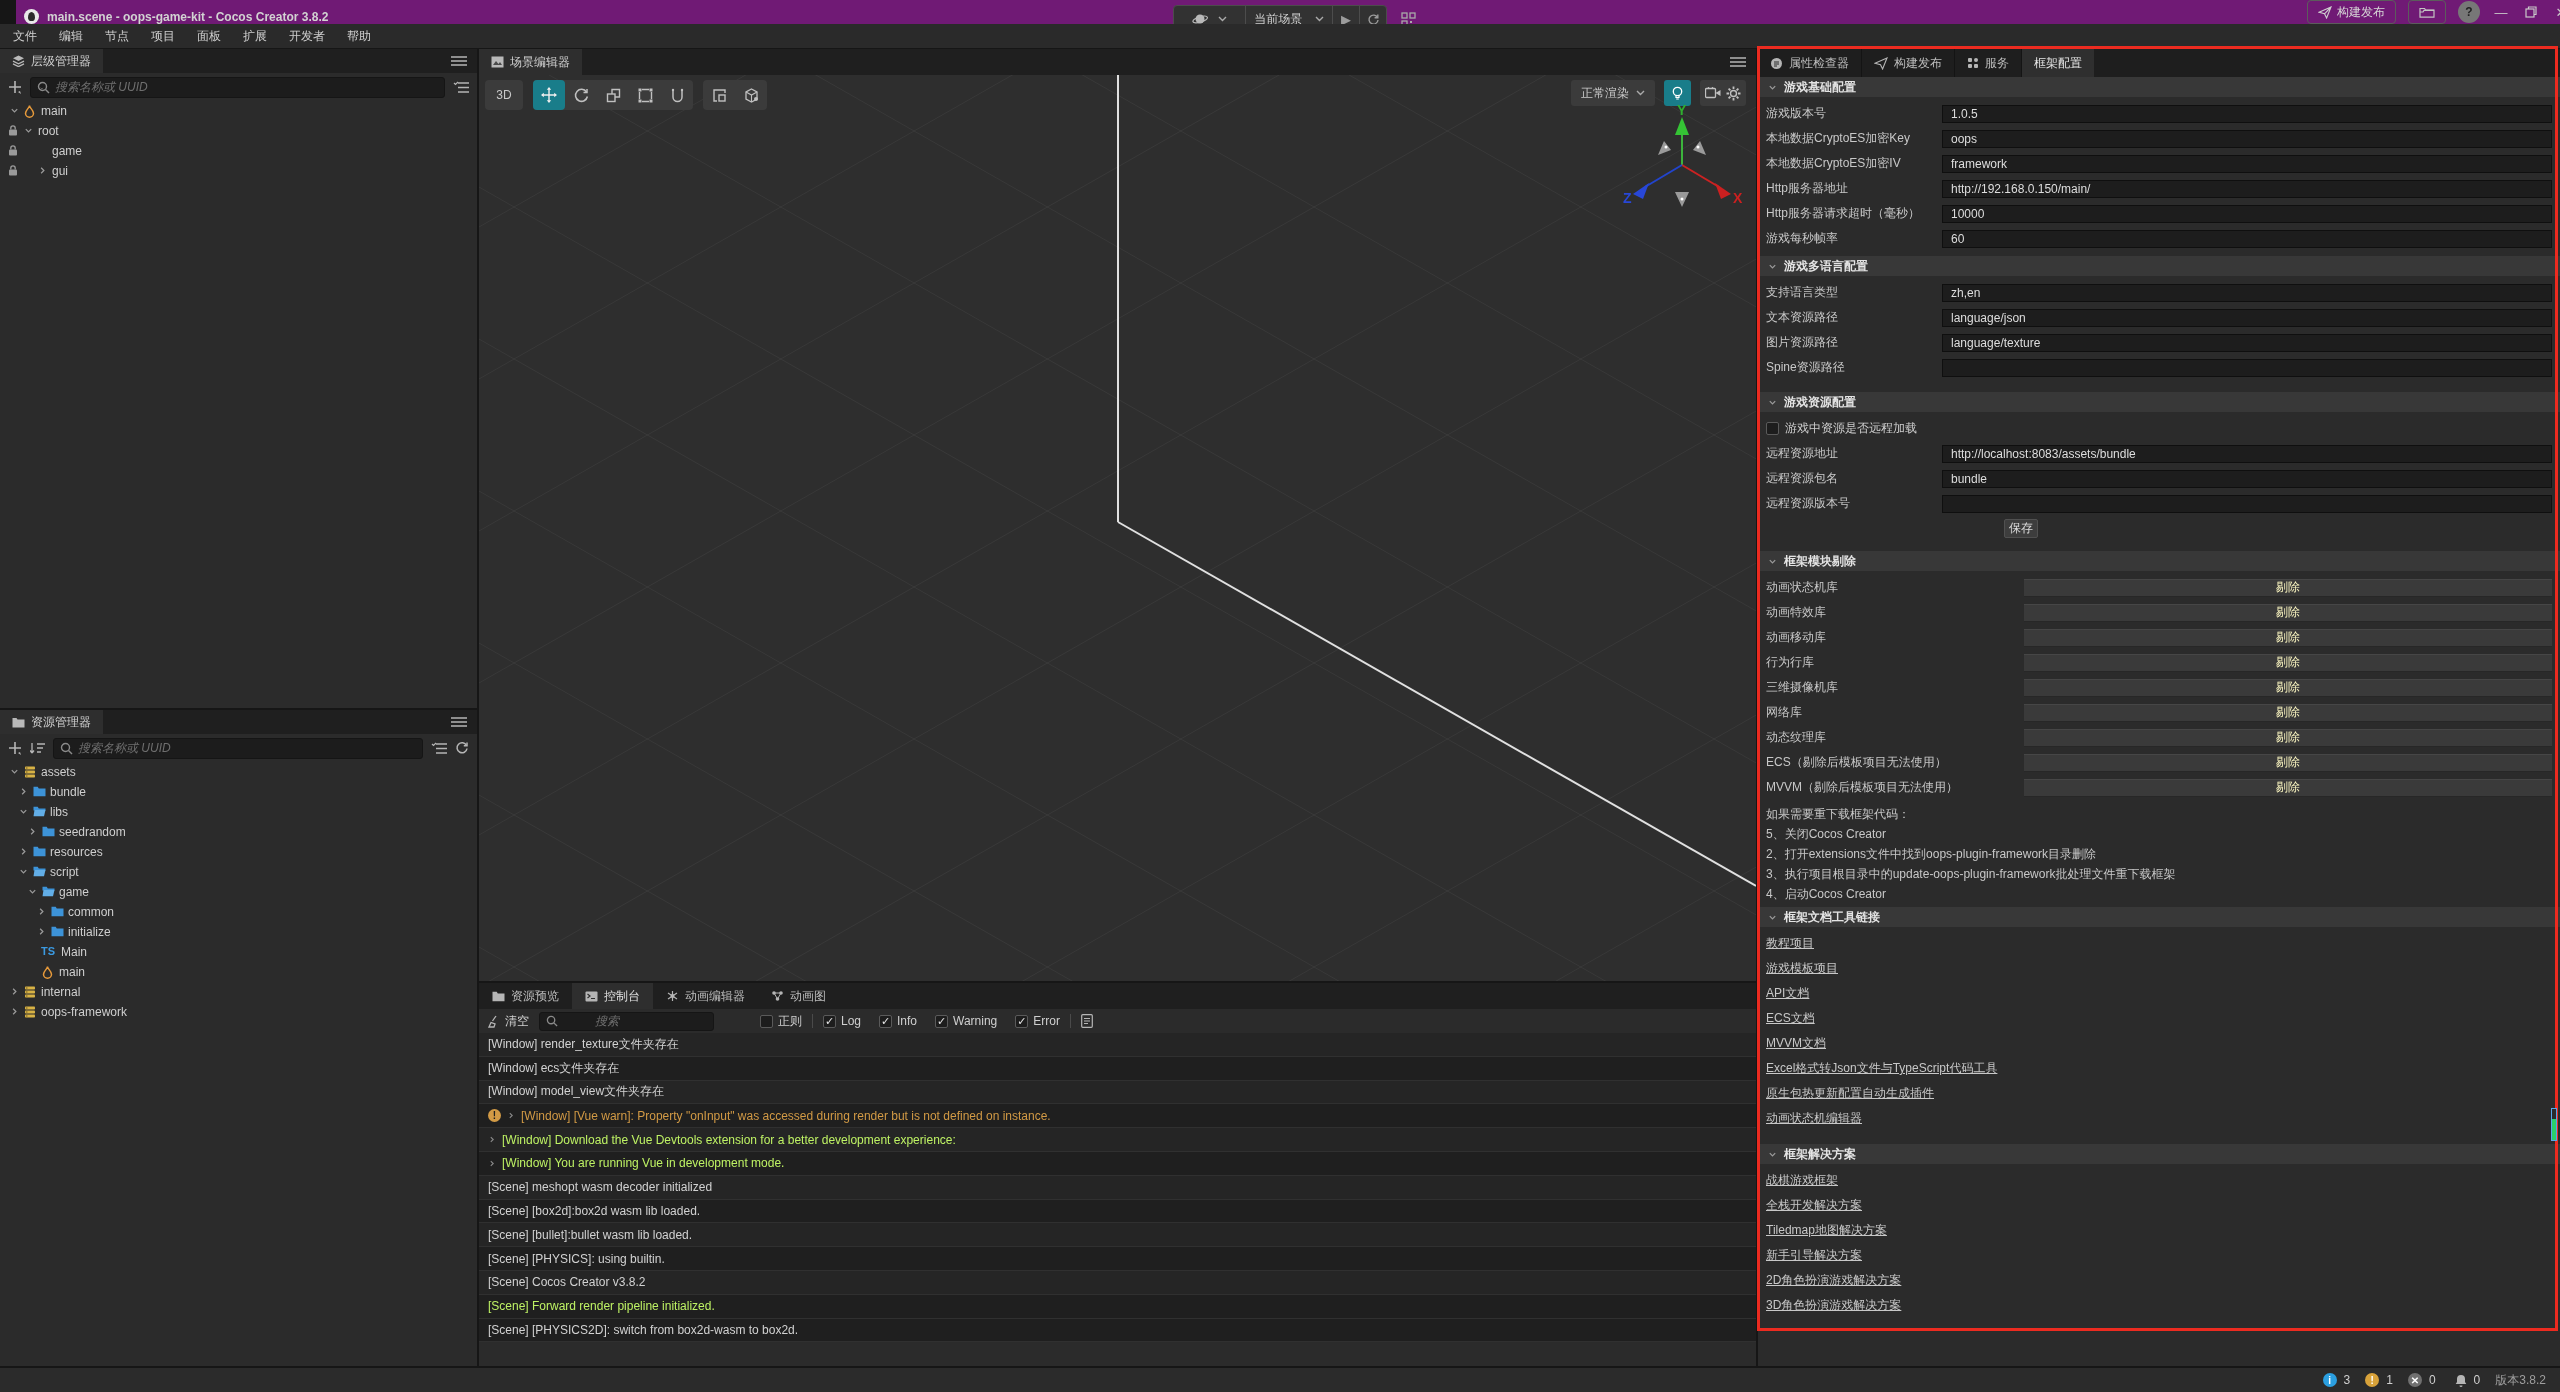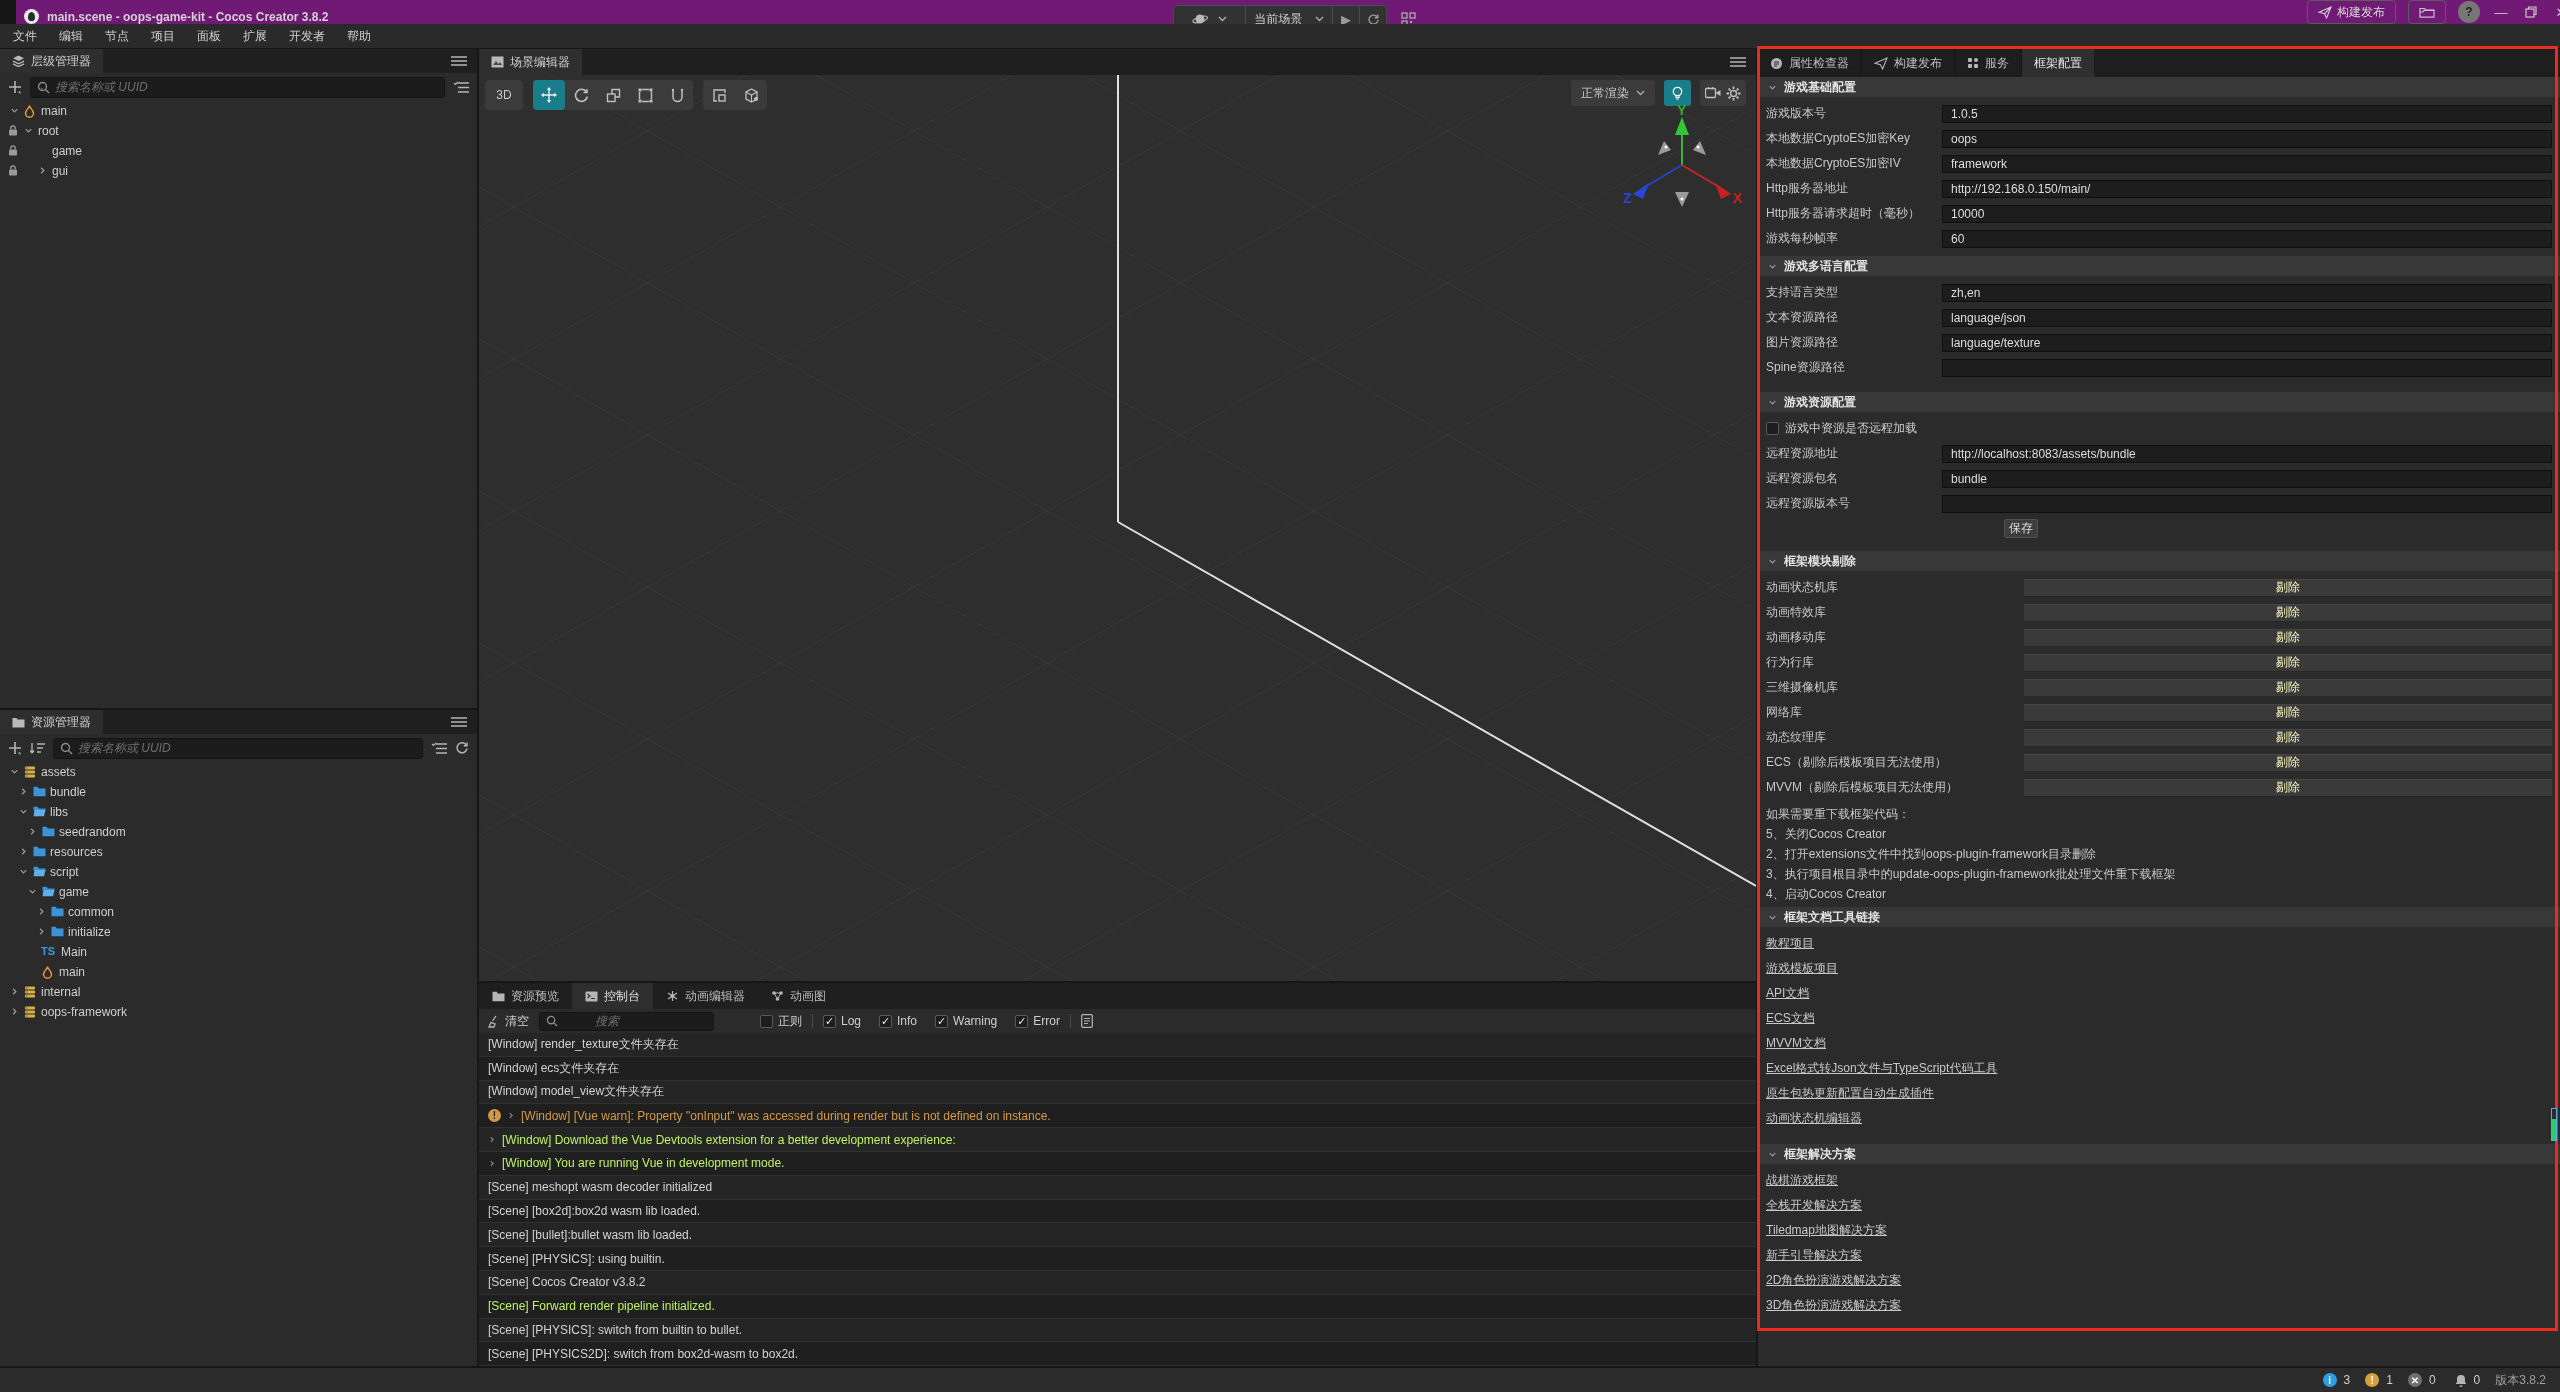--- a/index.html
+++ b/index.html
@@ -742,23 +742,20 @@
         </div>
         <div class="logrow even">
           <span>[Scene] [PHYSICS]: using builtin.</span>
         </div>
         <div class="logrow odd">
           <span>[Scene] Cocos Creator v3.8.2</span>
         </div>
         <div class="logrow even info">
           <span>[Scene] Forward render pipeline initialized.</span>
         </div>
-        <div class="logrow odd">
-          <span>[Scene] [PHYSICS]: switch from builtin to bullet.</span>
-        </div>
         <div class="logrow even">
           <span>[Scene] [PHYSICS2D]: switch from box2d-wasm to box2d.</span>
         </div>
       </div>
   </div>
 
   <div class="panel" style="left:1758px; top:49px; width:802px; height:1317px;">
     <div class="itabs" id="inspector-tabs">
         <div class="itab">
           <svg width="13" height="13" viewBox="0 0 13 13">

